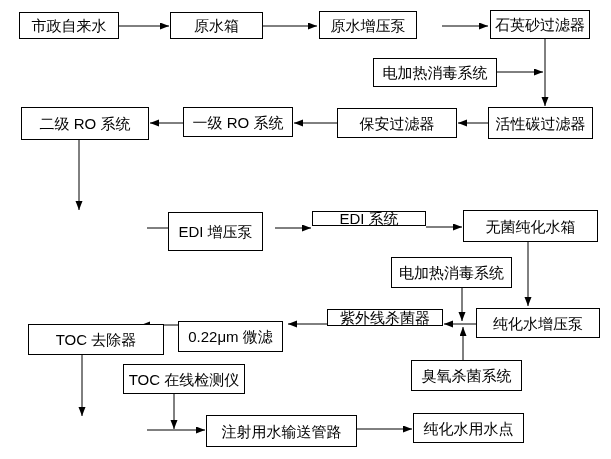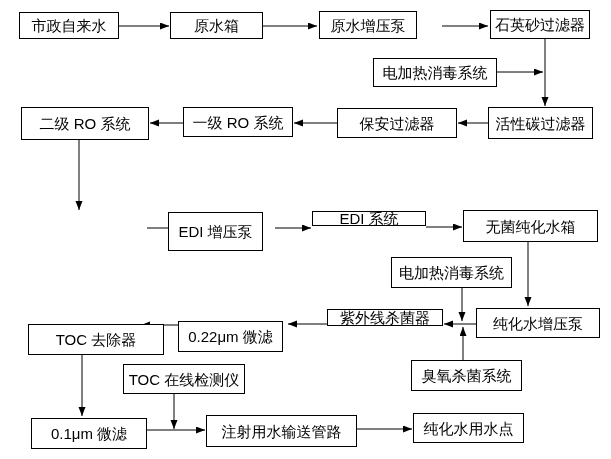--- a/index.html
+++ b/index.html
@@ -88,17 +88,16 @@
   <div class="node" style="left:391px;top:257px;width:121px;height:31px">电加热消毒系统</div>
 
   <div class="node" style="left:28px;top:324px;width:136px;height:31px">TOC 去除器</div>
   <div class="node" style="left:178px;top:321px;width:105px;height:31px">0.22μm 微滤</div>
   <div class="node" style="left:327px;top:309px;width:116px;height:17px">紫外线杀菌器</div>
   <div class="node" style="left:476px;top:308px;width:124px;height:30px">纯化水增压泵</div>
 
   <div class="node" style="left:411px;top:360px;width:111px;height:31px">臭氧杀菌系统</div>
   <div class="node" style="left:123px;top:364px;width:122px;height:30px">TOC 在线检测仪</div>
 
-  <div class="node" style="left:31px;top:418px;width:116px;height:31px">0.1μm 微滤</div>
   <div class="node" style="left:206px;top:415px;width:151px;height:32px">注射用水输送管路</div>
   <div class="node" style="left:413px;top:413px;width:111px;height:30px">纯化水用水点</div>
 
 </div>
 
 </body></html>

